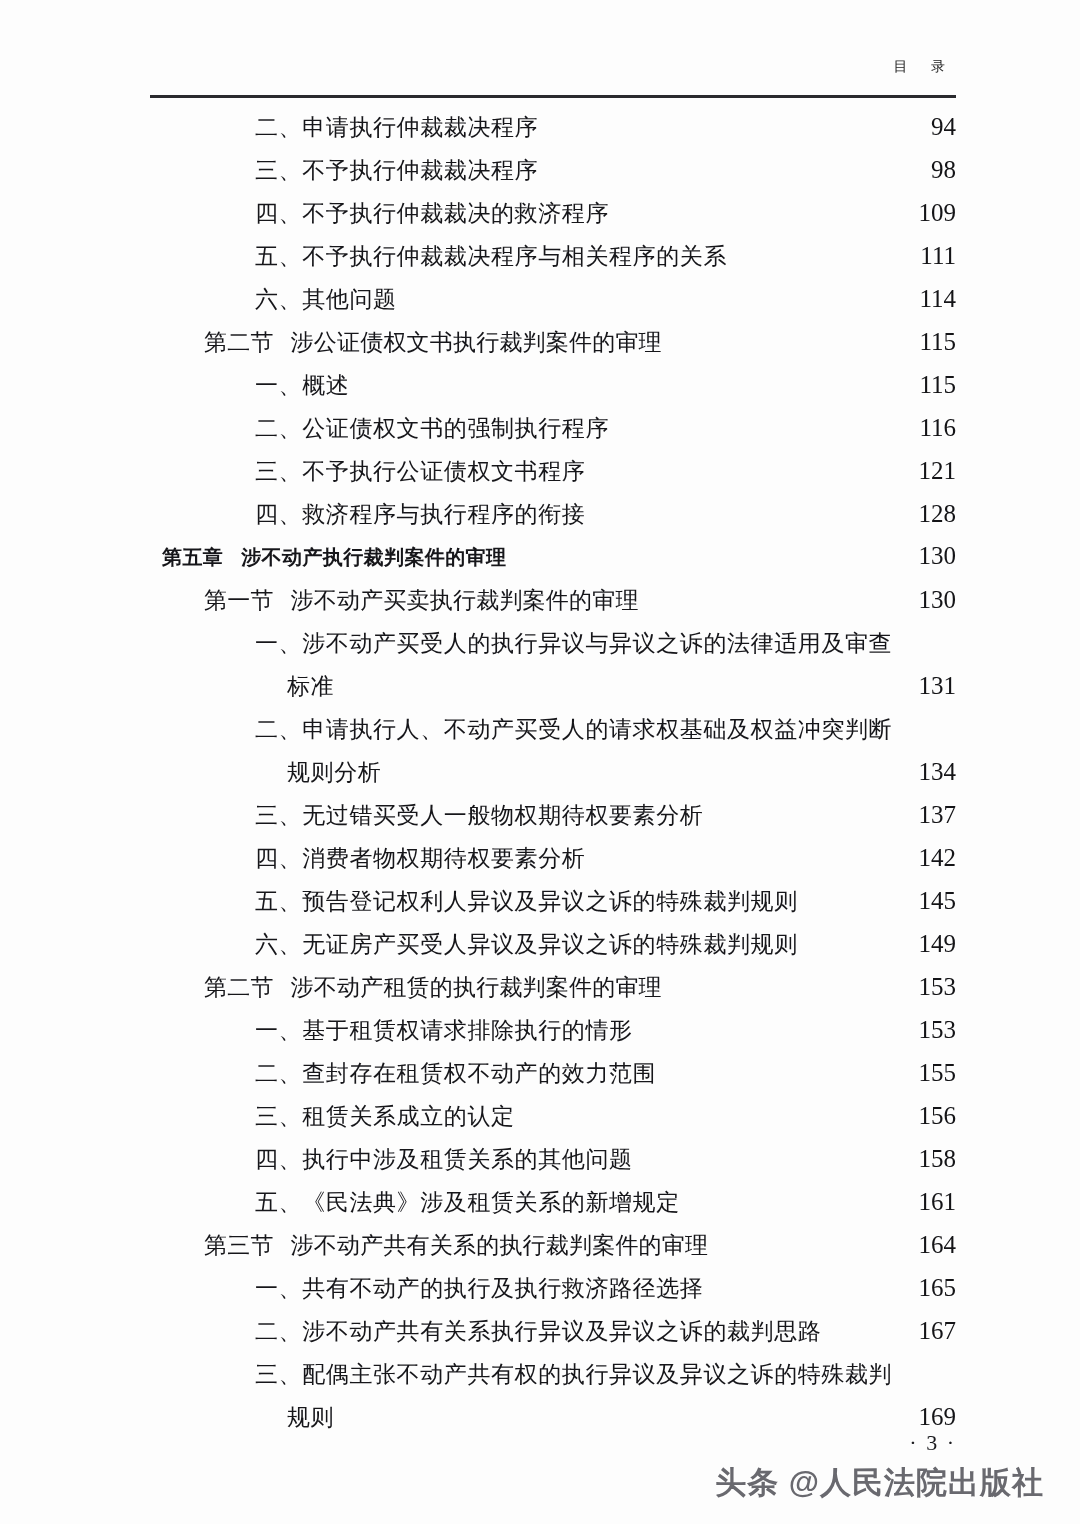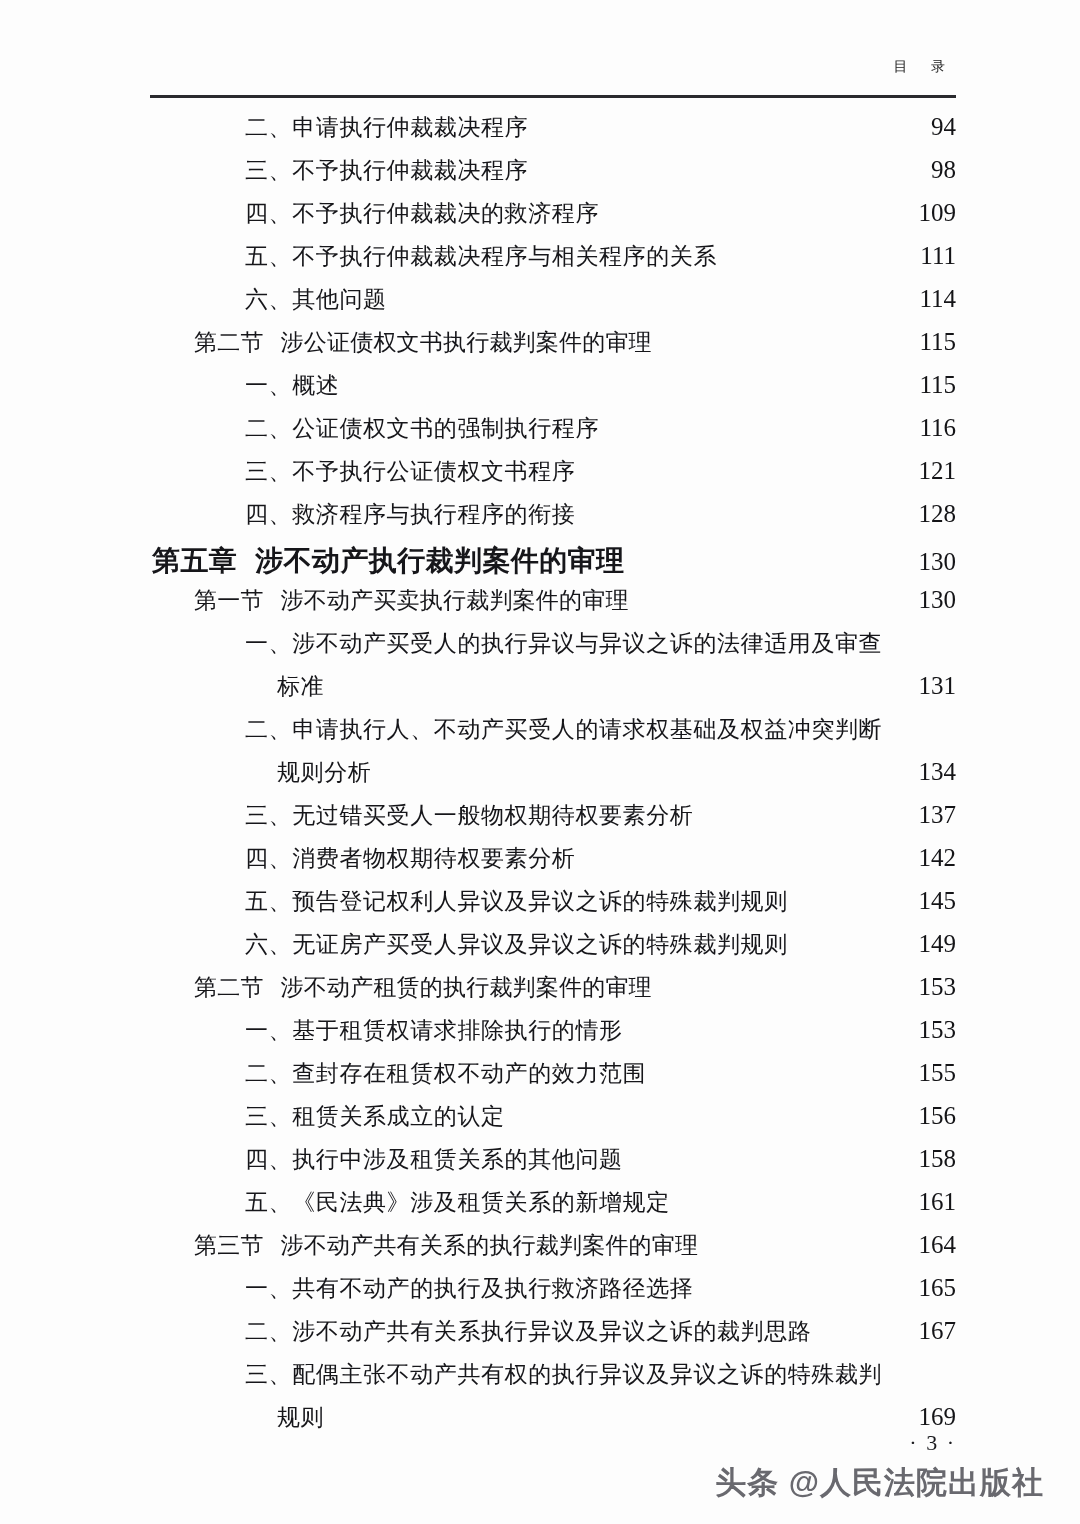--- a/index.html
+++ b/index.html
@@ -49,20 +49,21 @@
     top: 112px;
     left: 150px;
     width: 806px;
   }
 
   .toc-line {
     display: flex;
     align-items: baseline;
     height: 43px;
     white-space: nowrap;
+    margin-left: 10px;
   }
 
   .label {
     display: inline-block;
     flex: 0 0 auto;
   }
 
   
   .leader {
     flex: 1 1 auto;
@@ -92,21 +93,21 @@
     color: #141417;
   }
 
   
   .lvl-chapter {
     padding-left: 2px;
   }
   .lvl-chapter .label {
     font-family: "Liberation Sans", "DejaVu Sans", sans-serif;
     font-weight: bold;
-    font-size: 28px;
+    font-size: 20px;
     letter-spacing: 0.4px;
   }
   .lvl-chapter .num {
     margin-right: 18px;
   }
 
   
   .lvl-section {
     padding-left: 44px;
     gap: 12px;

